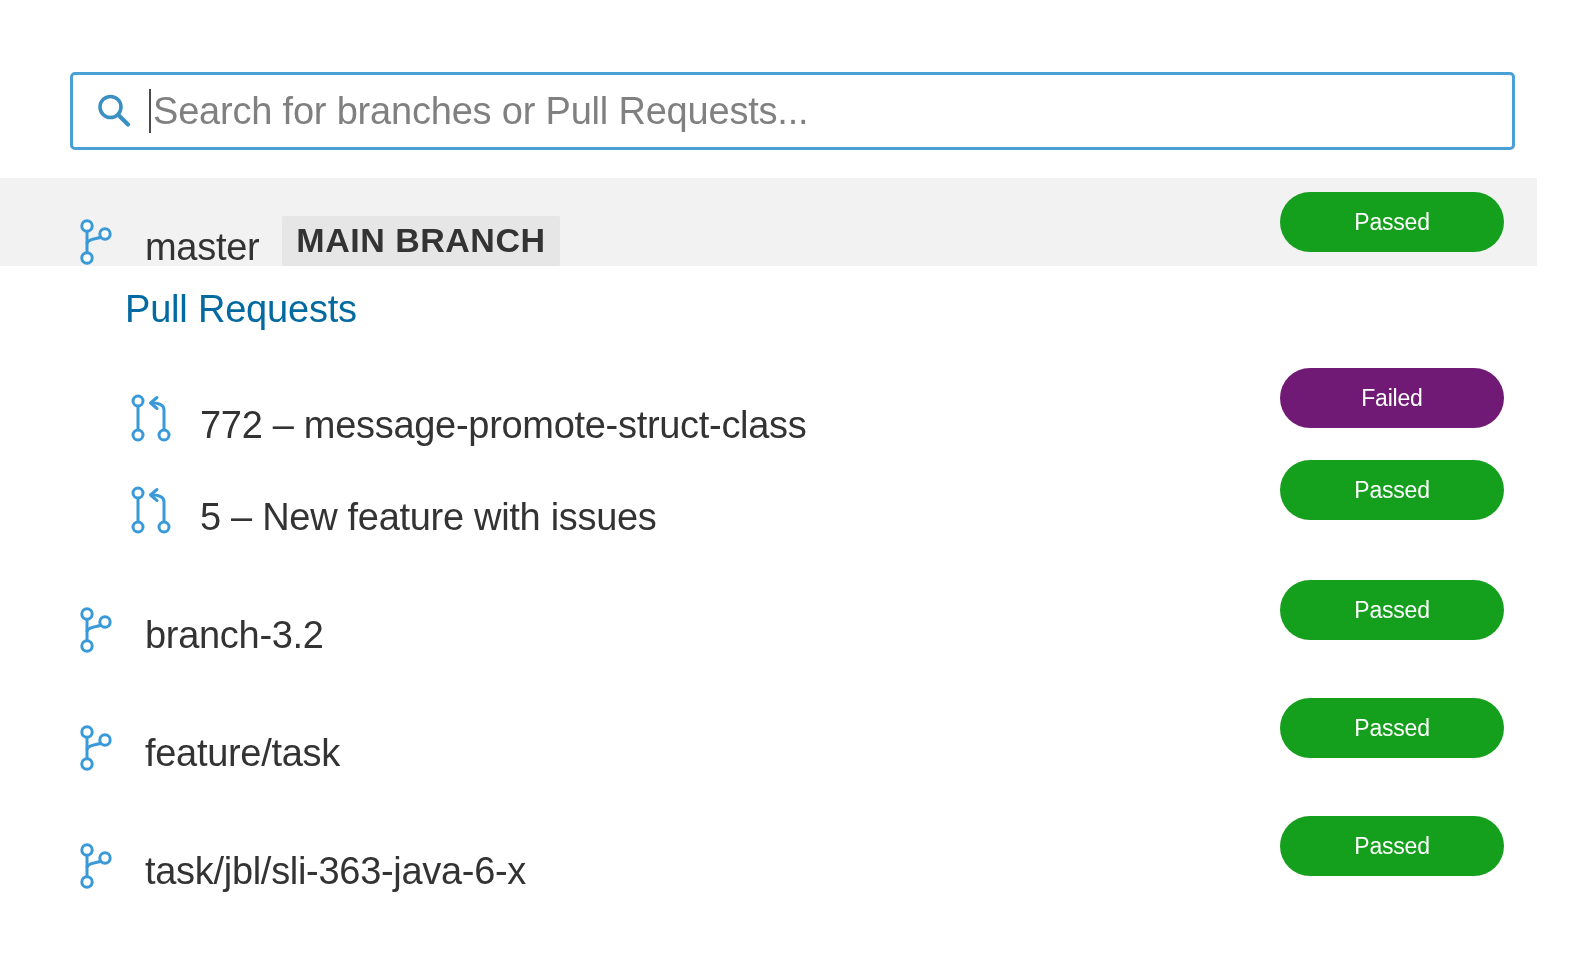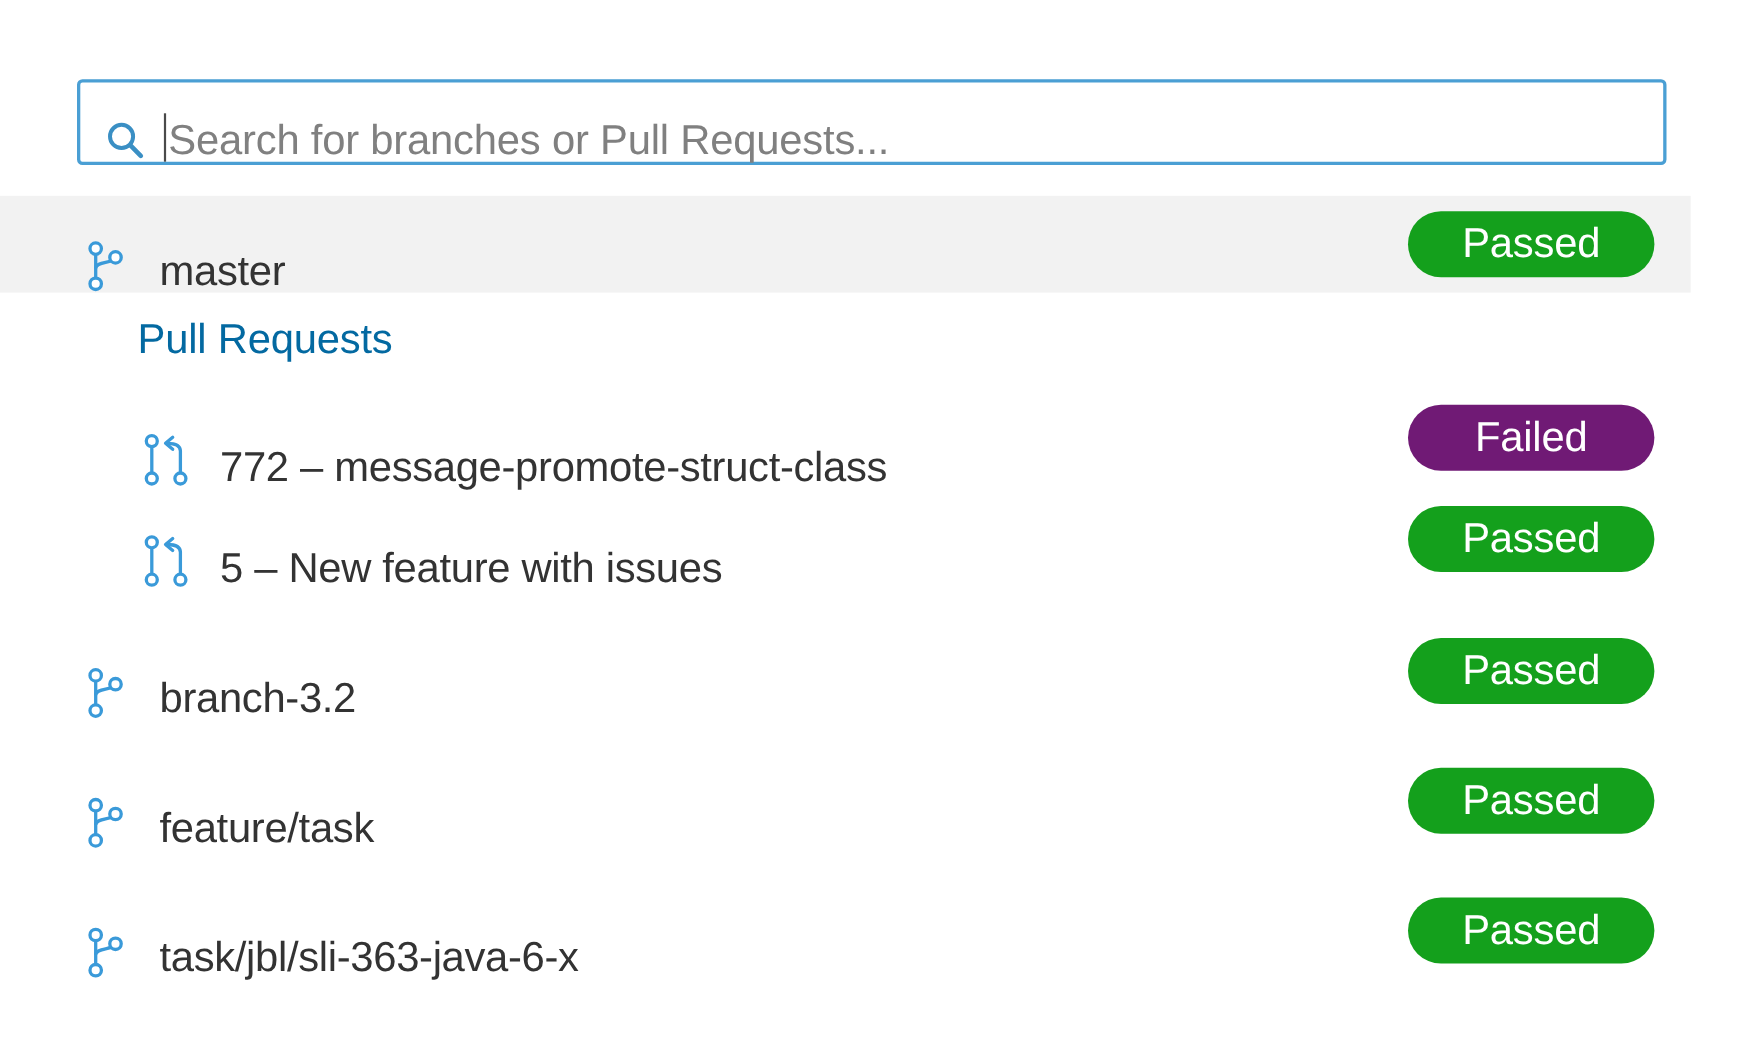--- a/index.html
+++ b/index.html
@@ -27,21 +27,21 @@
     position: absolute;
     left: 70px;
     top: 72px;
     width: 1445px;
     height: 78px;
     box-sizing: border-box;
     border: 3px solid #4a9fd4;
     border-radius: 5px;
     background: #ffffff;
     display: flex;
-    align-items: flex-end;
+    align-items: center;
   }
   .search-icon {
     margin-left: 22px;
     width: 38px;
     height: 38px;
     flex: 0 0 auto;
     display: block;
   }
   .search-caret {
     width: 2px;
@@ -130,21 +130,21 @@
   .pr-row .row-label { margin-left: 26px; }
 
   
   .status-pill {
     position: absolute;
     left: 1280px;
     width: 224px;
     height: 60px;
     border-radius: 30px;
     color: #ffffff;
-    font-size: 38px;
+    font-size: 23px;
     display: flex;
     align-items: center;
     justify-content: center;
     line-height: 1;
     top: 50%;
     transform: translateY(-50%);
     letter-spacing: -0.2px;
   }
   .status-passed { background: #14a01c; }
   .status-failed { background: #701a75; }
@@ -168,20 +168,21 @@
 
     <div class="row highlight branch-row">
       <svg class="row-icon" viewBox="0 0 40 48">
         <line x1="9" y1="9" x2="9" y2="39" stroke="#3a9ad9" stroke-width="3"></line>
         <path d="M9 26 C9 19, 26 22, 26 16" fill="none" stroke="#3a9ad9" stroke-width="3"></path>
         <circle cx="9" cy="8" r="5.2" fill="#ffffff" stroke="#3a9ad9" stroke-width="3"></circle>
         <circle cx="9" cy="40" r="5.2" fill="#ffffff" stroke="#3a9ad9" stroke-width="3"></circle>
         <circle cx="27" cy="16" r="5.2" fill="#ffffff" stroke="#3a9ad9" stroke-width="3"></circle>
       </svg>
       <span class="row-label">master</span>
+      <span class="badge-main">MAIN BRANCH</span>
       <span class="status-pill status-passed">Passed</span>
     </div>
 
     <div class="group-header">Pull Requests</div>
 
     <div class="row pr-row">
       <svg class="row-icon" viewBox="0 0 44 52">
         <line x1="8" y1="10" x2="8" y2="42" stroke="#3a9ad9" stroke-width="3"></line>
         <path d="M34 42 L34 18 C34 12, 28 11, 22 11" fill="none" stroke="#3a9ad9" stroke-width="3"></path>
         <polyline points="27,5.5 20.5,11 27,16.5" fill="none" stroke="#3a9ad9" stroke-width="3" stroke-linecap="round" stroke-linejoin="round"></polyline>

